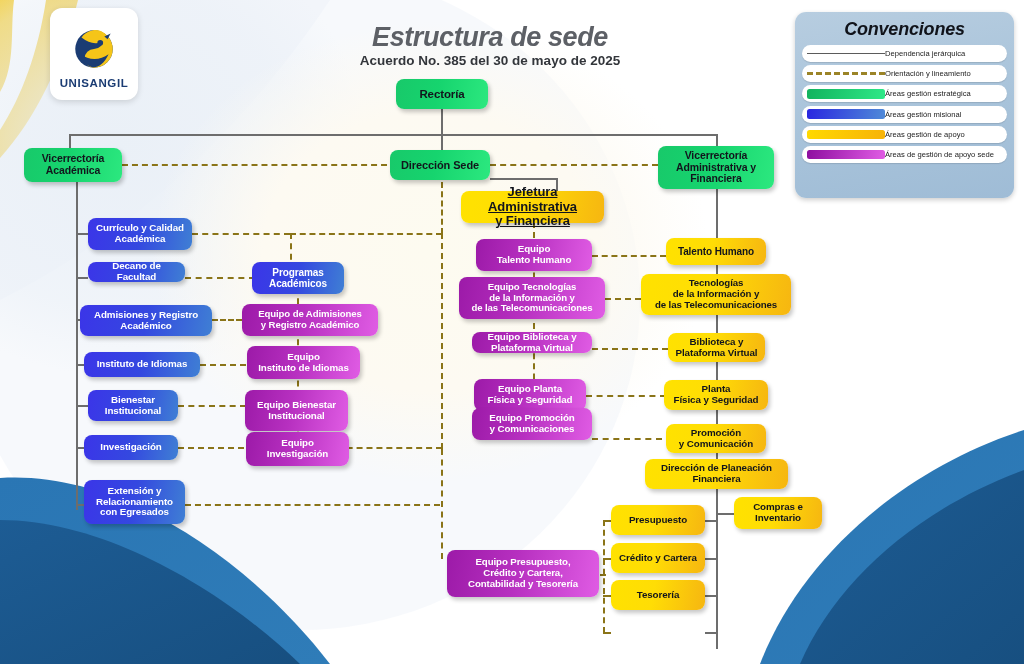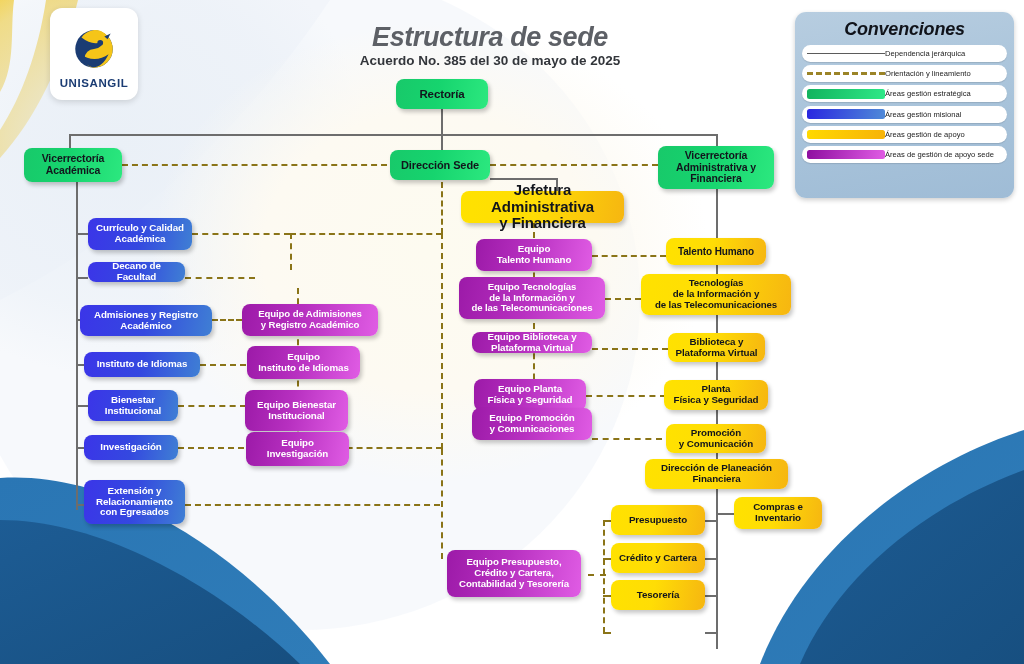--- a/index.html
+++ b/index.html
@@ -287,53 +287,55 @@
 
   <div class="node blue" style="left:88px;top:390px;width:90px;height:31px;font-size:9.8px;white-space:pre-line;">Bienestar
 Institucional</div>
 
   <div class="node blue" style="left:84px;top:435px;width:94px;height:25px;font-size:9.8px;">Investigación</div>
 
   <div class="node blue" style="left:84px;top:480px;width:101px;height:44px;font-size:9.8px;white-space:pre-line;">Extensión y
 Relacionamiento
 con Egresados</div>
 
+  <div class="node blue" style="left:252px;top:262px;width:92px;height:32px;font-size:10px;white-space:pre-line;">Programas
+Académicos</div>
 
   <div class="node purple" style="left:242px;top:304px;width:136px;height:32px;font-size:9.6px;white-space:pre-line;">Equipo de Adimisiones
 y Registro Académico</div>
 
   <div class="node purple" style="left:247px;top:346px;width:113px;height:33px;font-size:9.8px;white-space:pre-line;">Equipo
 Instituto de Idiomas</div>
 
   <div class="node purple" style="left:245px;top:390px;width:103px;height:41px;font-size:9.8px;white-space:pre-line;">Equipo Bienestar
 Institucional</div>
 
   <div class="node purple" style="left:246px;top:432px;width:103px;height:34px;font-size:9.8px;white-space:pre-line;">Equipo
 Investigación</div>
 
-  <div class="node yellow" style="left:461px;top:191px;width:163px;height:32px;font-size:15px;white-space:pre-line;">Jefetura Administrativa
+  <div class="node yellow" style="left:461px;top:191px;width:143px;height:32px;font-size:13px;white-space:pre-line;text-decoration:underline;">Jefetura Administrativa
 y Financiera</div>
 
   <div class="node purple" style="left:476px;top:239px;width:116px;height:32px;font-size:9.8px;white-space:pre-line;">Equipo
 Talento Humano</div>
 
   <div class="node purple" style="left:459px;top:277px;width:146px;height:42px;font-size:9.6px;white-space:pre-line;">Equipo Tecnologías
 de la Información y
 de las Telecomunicaciones</div>
 
   <div class="node purple" style="left:472px;top:332px;width:120px;height:21px;font-size:9.8px;white-space:pre-line;">Equipo Biblioteca y
 Plataforma Virtual</div>
 
   <div class="node purple" style="left:474px;top:379px;width:112px;height:32px;font-size:9.8px;white-space:pre-line;">Equipo Planta
 Física y Seguridad</div>
 
   <div class="node purple" style="left:472px;top:408px;width:120px;height:32px;font-size:9.8px;white-space:pre-line;">Equipo Promoción
 y Comunicaciones</div>
 
-  <div class="node purple" style="left:447px;top:550px;width:134px;height:47px;font-size:9.7px;white-space:pre-line;">Equipo Presupuesto,
+  <div class="node purple" style="left:447px;top:550px;width:152px;height:47px;font-size:9.7px;white-space:pre-line;">Equipo Presupuesto,
 Crédito y Cartera,
 Contabilidad y Tesorería</div>
 
   <div class="node yellow" style="left:666px;top:238px;width:100px;height:27px;font-size:10px;">Talento Humano</div>
 
   <div class="node yellow" style="left:641px;top:274px;width:150px;height:41px;font-size:9.7px;white-space:pre-line;">Tecnologías
 de la Información y
 de las Telecomunicaciones</div>
 
   <div class="node yellow" style="left:668px;top:333px;width:97px;height:29px;font-size:9.8px;white-space:pre-line;">Biblioteca y

